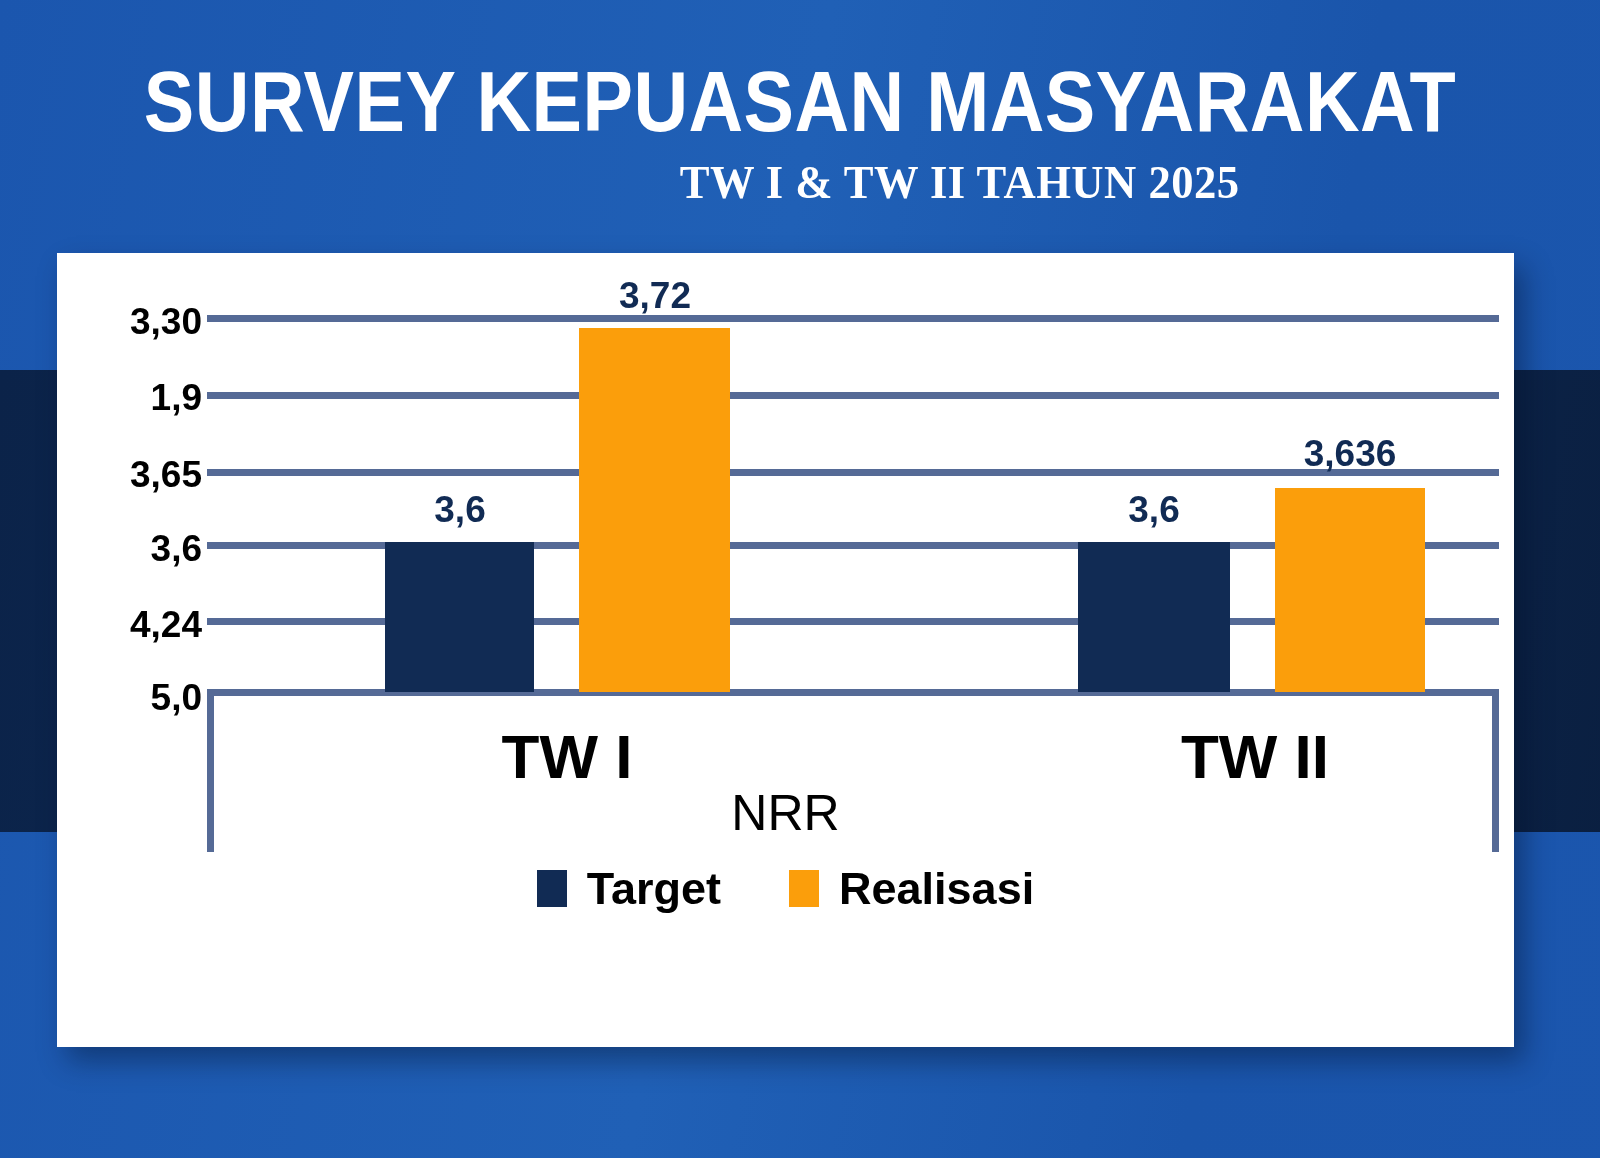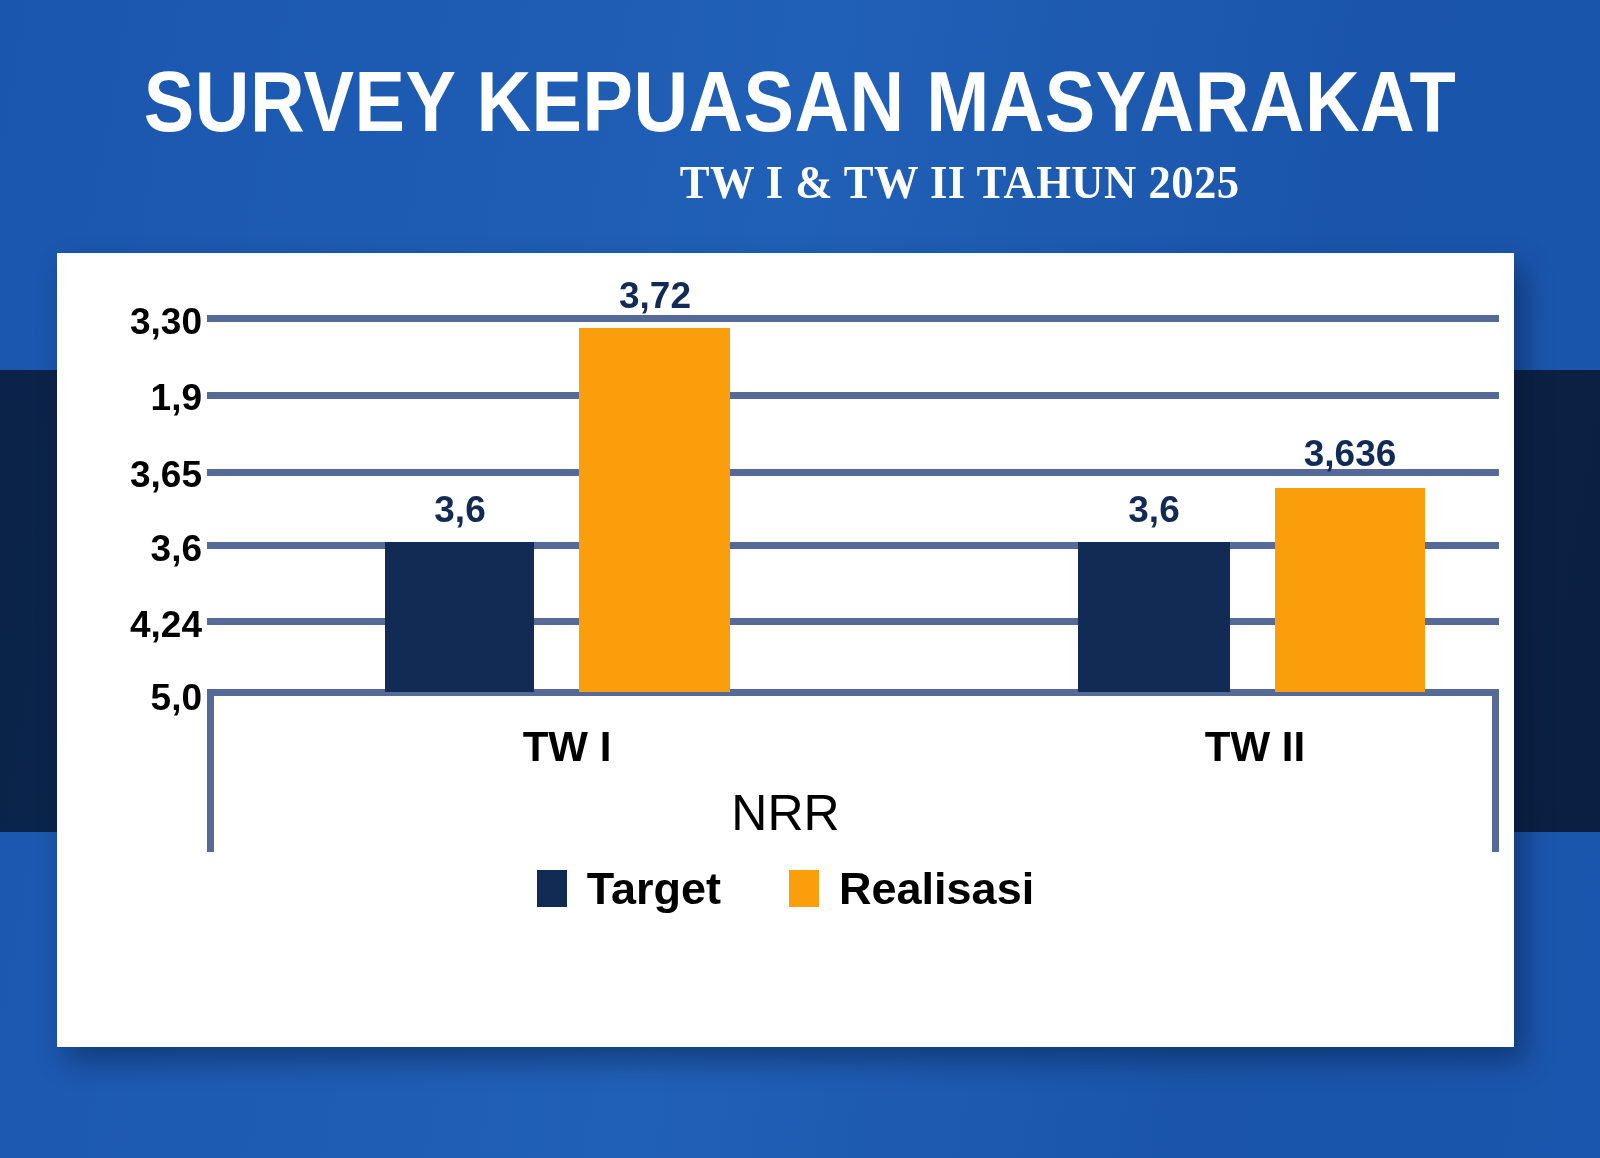--- a/index.html
+++ b/index.html
@@ -131,21 +131,21 @@
     font-size: 37px;
     text-align: center;
     white-space: nowrap;
     line-height: 1;
   }
 
   .cat-label {
     position: absolute;
     color: #000000;
     font-weight: 700;
-    font-size: 42px;
+    font-size: 62px;
     text-align: center;
     white-space: nowrap;
     line-height: 1;
   }
   .axis-title {
     position: absolute;
     left: 0;
     width: 1457px;
     top: 535px;
     text-align: center;

